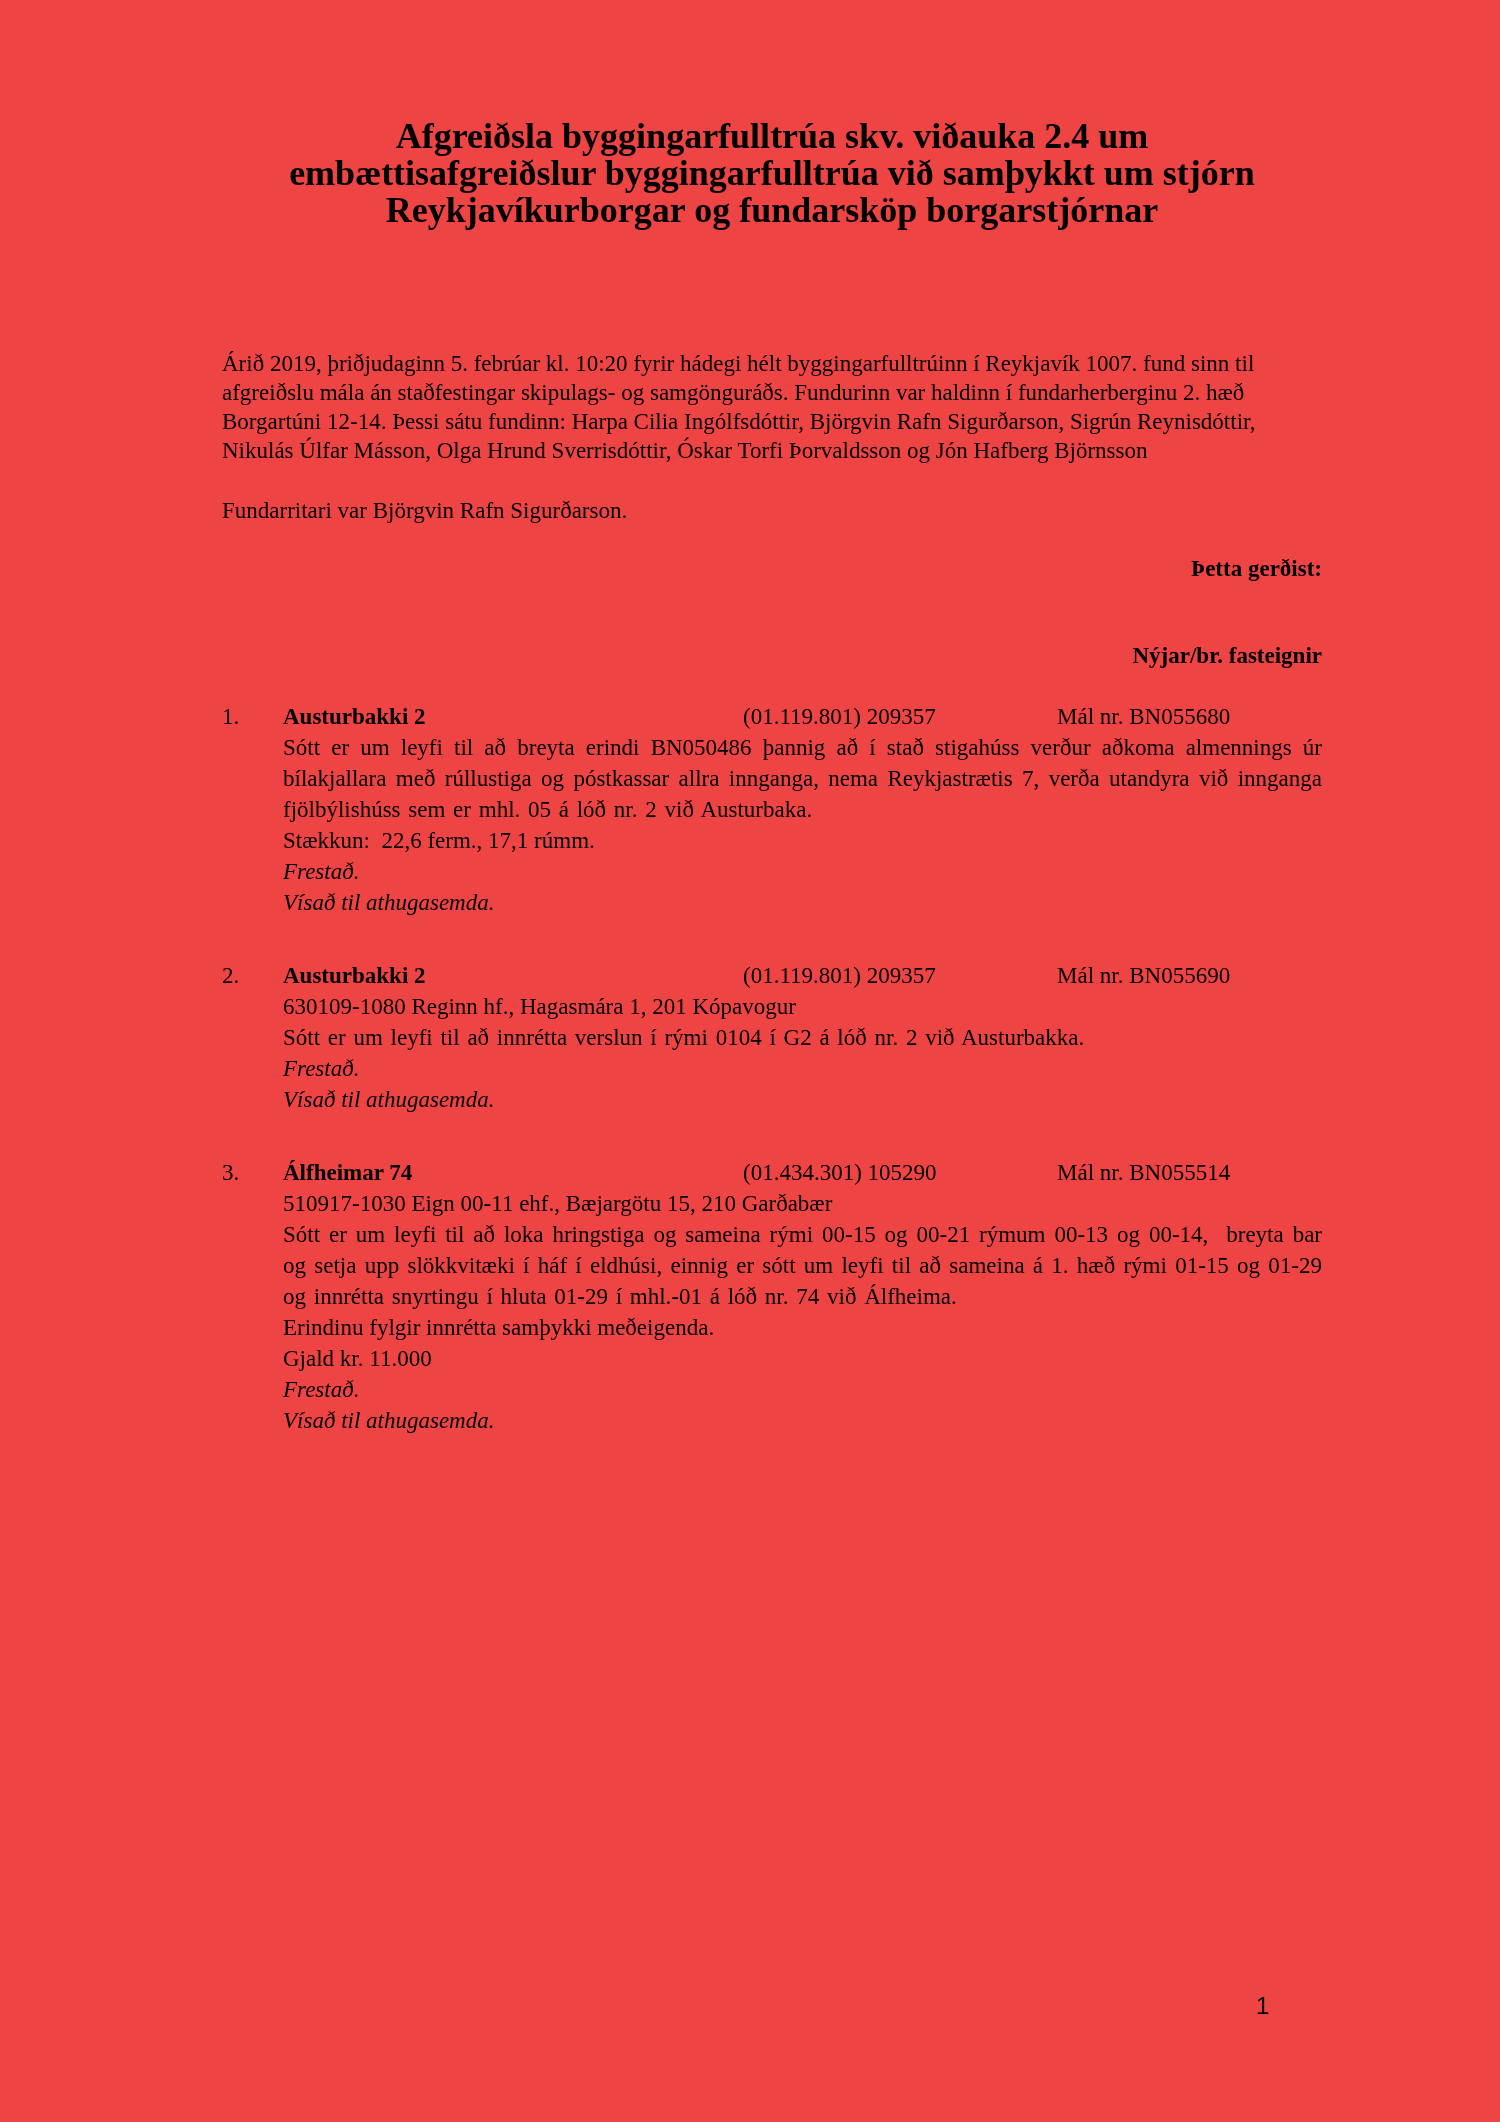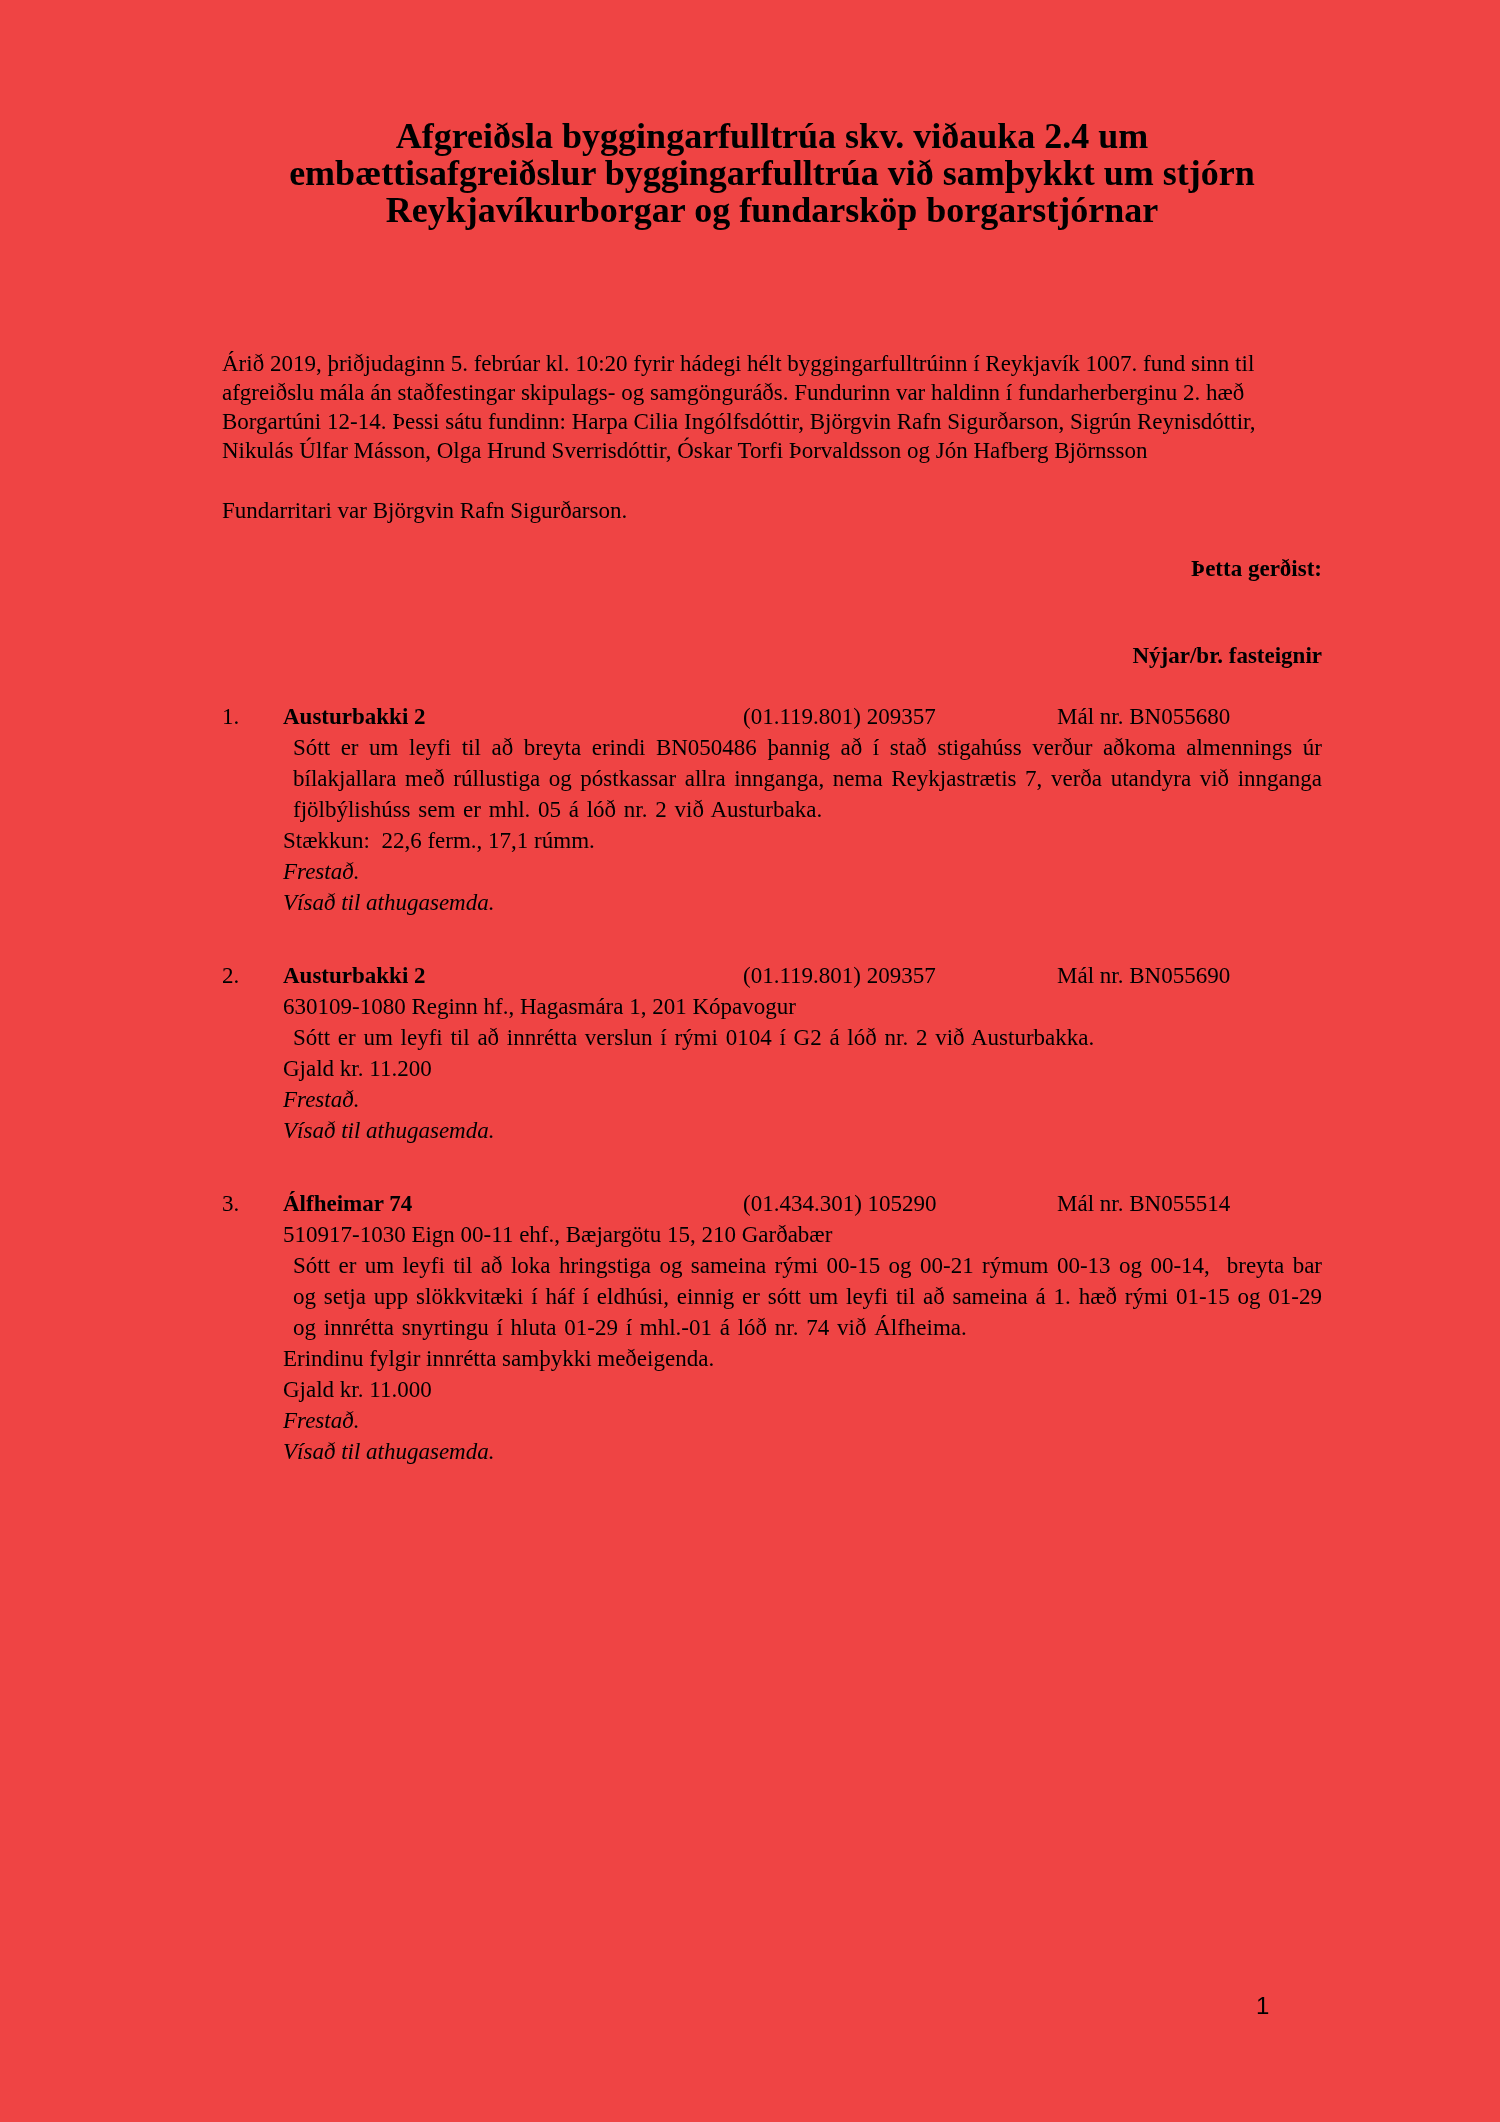--- a/index.html
+++ b/index.html
@@ -62,21 +62,20 @@
   .item-header .name { position: absolute; left: 61px; font-weight: bold; }
   .item-header .ref  { position: absolute; left: 521px; }
   .item-header .mal  { position: absolute; left: 835px; }
 
   .item-body { margin-left: 61px; width: 1039px; }
   .owner-line { }
   .desc {
     text-align: justify;
     white-space: pre-wrap;
     word-spacing: 2px;
-    margin-left: 10px;
   }
   .detail-line { white-space: pre-wrap; }
   .result-line { font-style: italic; }
 
   .page-number {
     position: absolute;
     left: 1256px;
     top: 1992px;
     font-family: "Liberation Sans", "DejaVu Sans", sans-serif;
     font-size: 24px;
@@ -117,21 +116,20 @@
     <div class="case-item gap">
       <div class="item-header">
         <span class="num">2.</span>
         <span class="name">Austurbakki 2</span>
         <span class="ref">(01.119.801) 209357</span>
         <span class="mal">Mál nr. BN055690</span>
       </div>
       <div class="item-body">
         <div class="owner-line">630109-1080 Reginn hf., Hagasmára 1, 201 Kópavogur</div>
         <div class="desc">Sótt er um leyfi til að innrétta verslun í rými 0104 í G2 á lóð nr. 2 við Austurbakka.</div>
-        <div class="detail-line">Gjald kr. 11.200</div>
         <div class="result-line">Frestað.</div>
         <div class="result-line">Vísað til athugasemda.</div>
       </div>
     </div>
 
     <div class="case-item gap">
       <div class="item-header">
         <span class="num">3.</span>
         <span class="name">Álfheimar 74</span>
         <span class="ref">(01.434.301) 105290</span>

